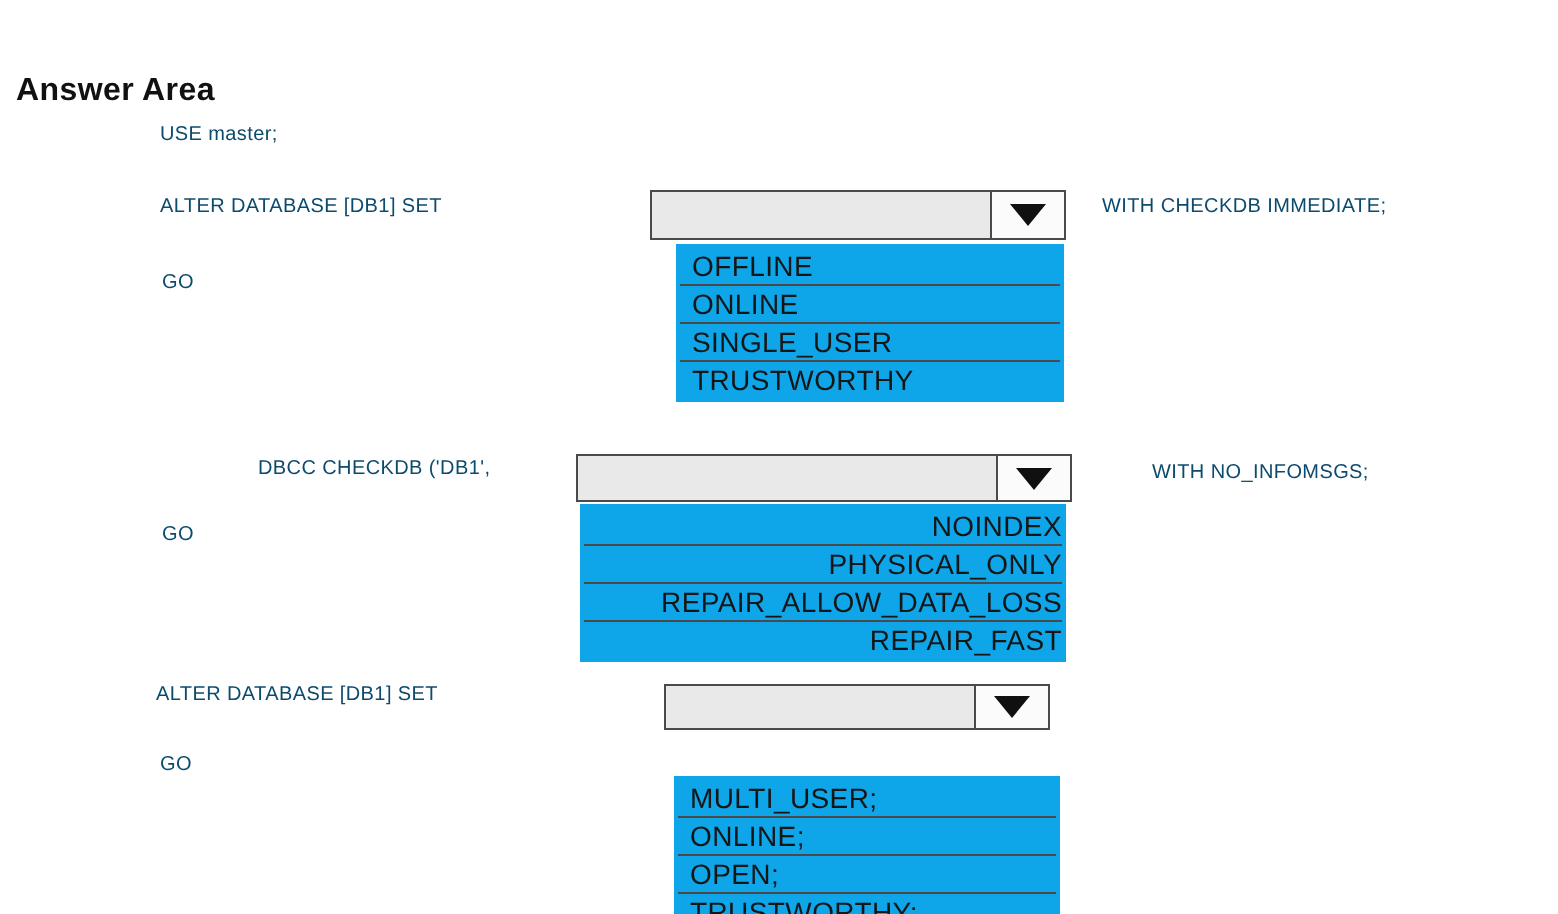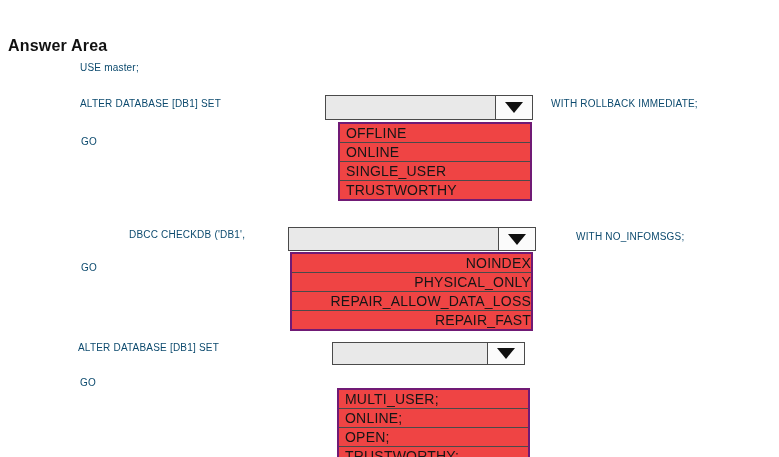--- a/index.html
+++ b/index.html
@@ -56,22 +56,22 @@
   .arrow-down {
     width: 0;
     height: 0;
     border-left: 9px solid transparent;
     border-right: 9px solid transparent;
     border-top: 11px solid #101010;
   }
   .listbox {
     position: absolute;
     box-sizing: border-box;
-    border: 2px solid #701a75;
-    background: #ef4444;
+    border: 2px solid #0ea5e9;
+    background: #0ea5e9;
   }
   .opt {
     height: 18px;
     line-height: 18px;
     padding-left: 6px;
     font-size: 14px;
     color: #161616;
     border-top: 1px solid #4a4a4a;
     white-space: nowrap;
     overflow: hidden;
@@ -91,21 +91,21 @@
 
   <div class="txt" style="left:80px; top:62px;">USE master;</div>
 
   <div class="txt" style="left:80px; top:98px;">ALTER DATABASE [DB1] SET</div>
   <div class="combo" style="left:325px; top:95px; width:208px; height:25px;">
     <div class="combo-field"></div>
     <div class="combo-btn">
       <span class="arrow-down"></span>
     </div>
   </div>
-  <div class="txt" style="left:551px; top:98px;">WITH ROLLBACK IMMEDIATE;</div>
+  <div class="txt" style="left:551px; top:98px;">WITH CHECKDB IMMEDIATE;</div>
   <div class="txt" style="left:81px; top:136px;">GO</div>
   <div class="listbox" style="left:338px; top:122px; width:194px;">
     <div class="opt">OFFLINE</div>
     <div class="opt">ONLINE</div>
     <div class="opt">SINGLE_USER</div>
     <div class="opt">TRUSTWORTHY</div>
   </div>
 
   <div class="txt" style="left:81px; top:229px;margin-left:48px;">DBCC CHECKDB ('DB1',</div>
   <div class="combo" style="left:288px; top:227px; width:248px; height:24px;">

